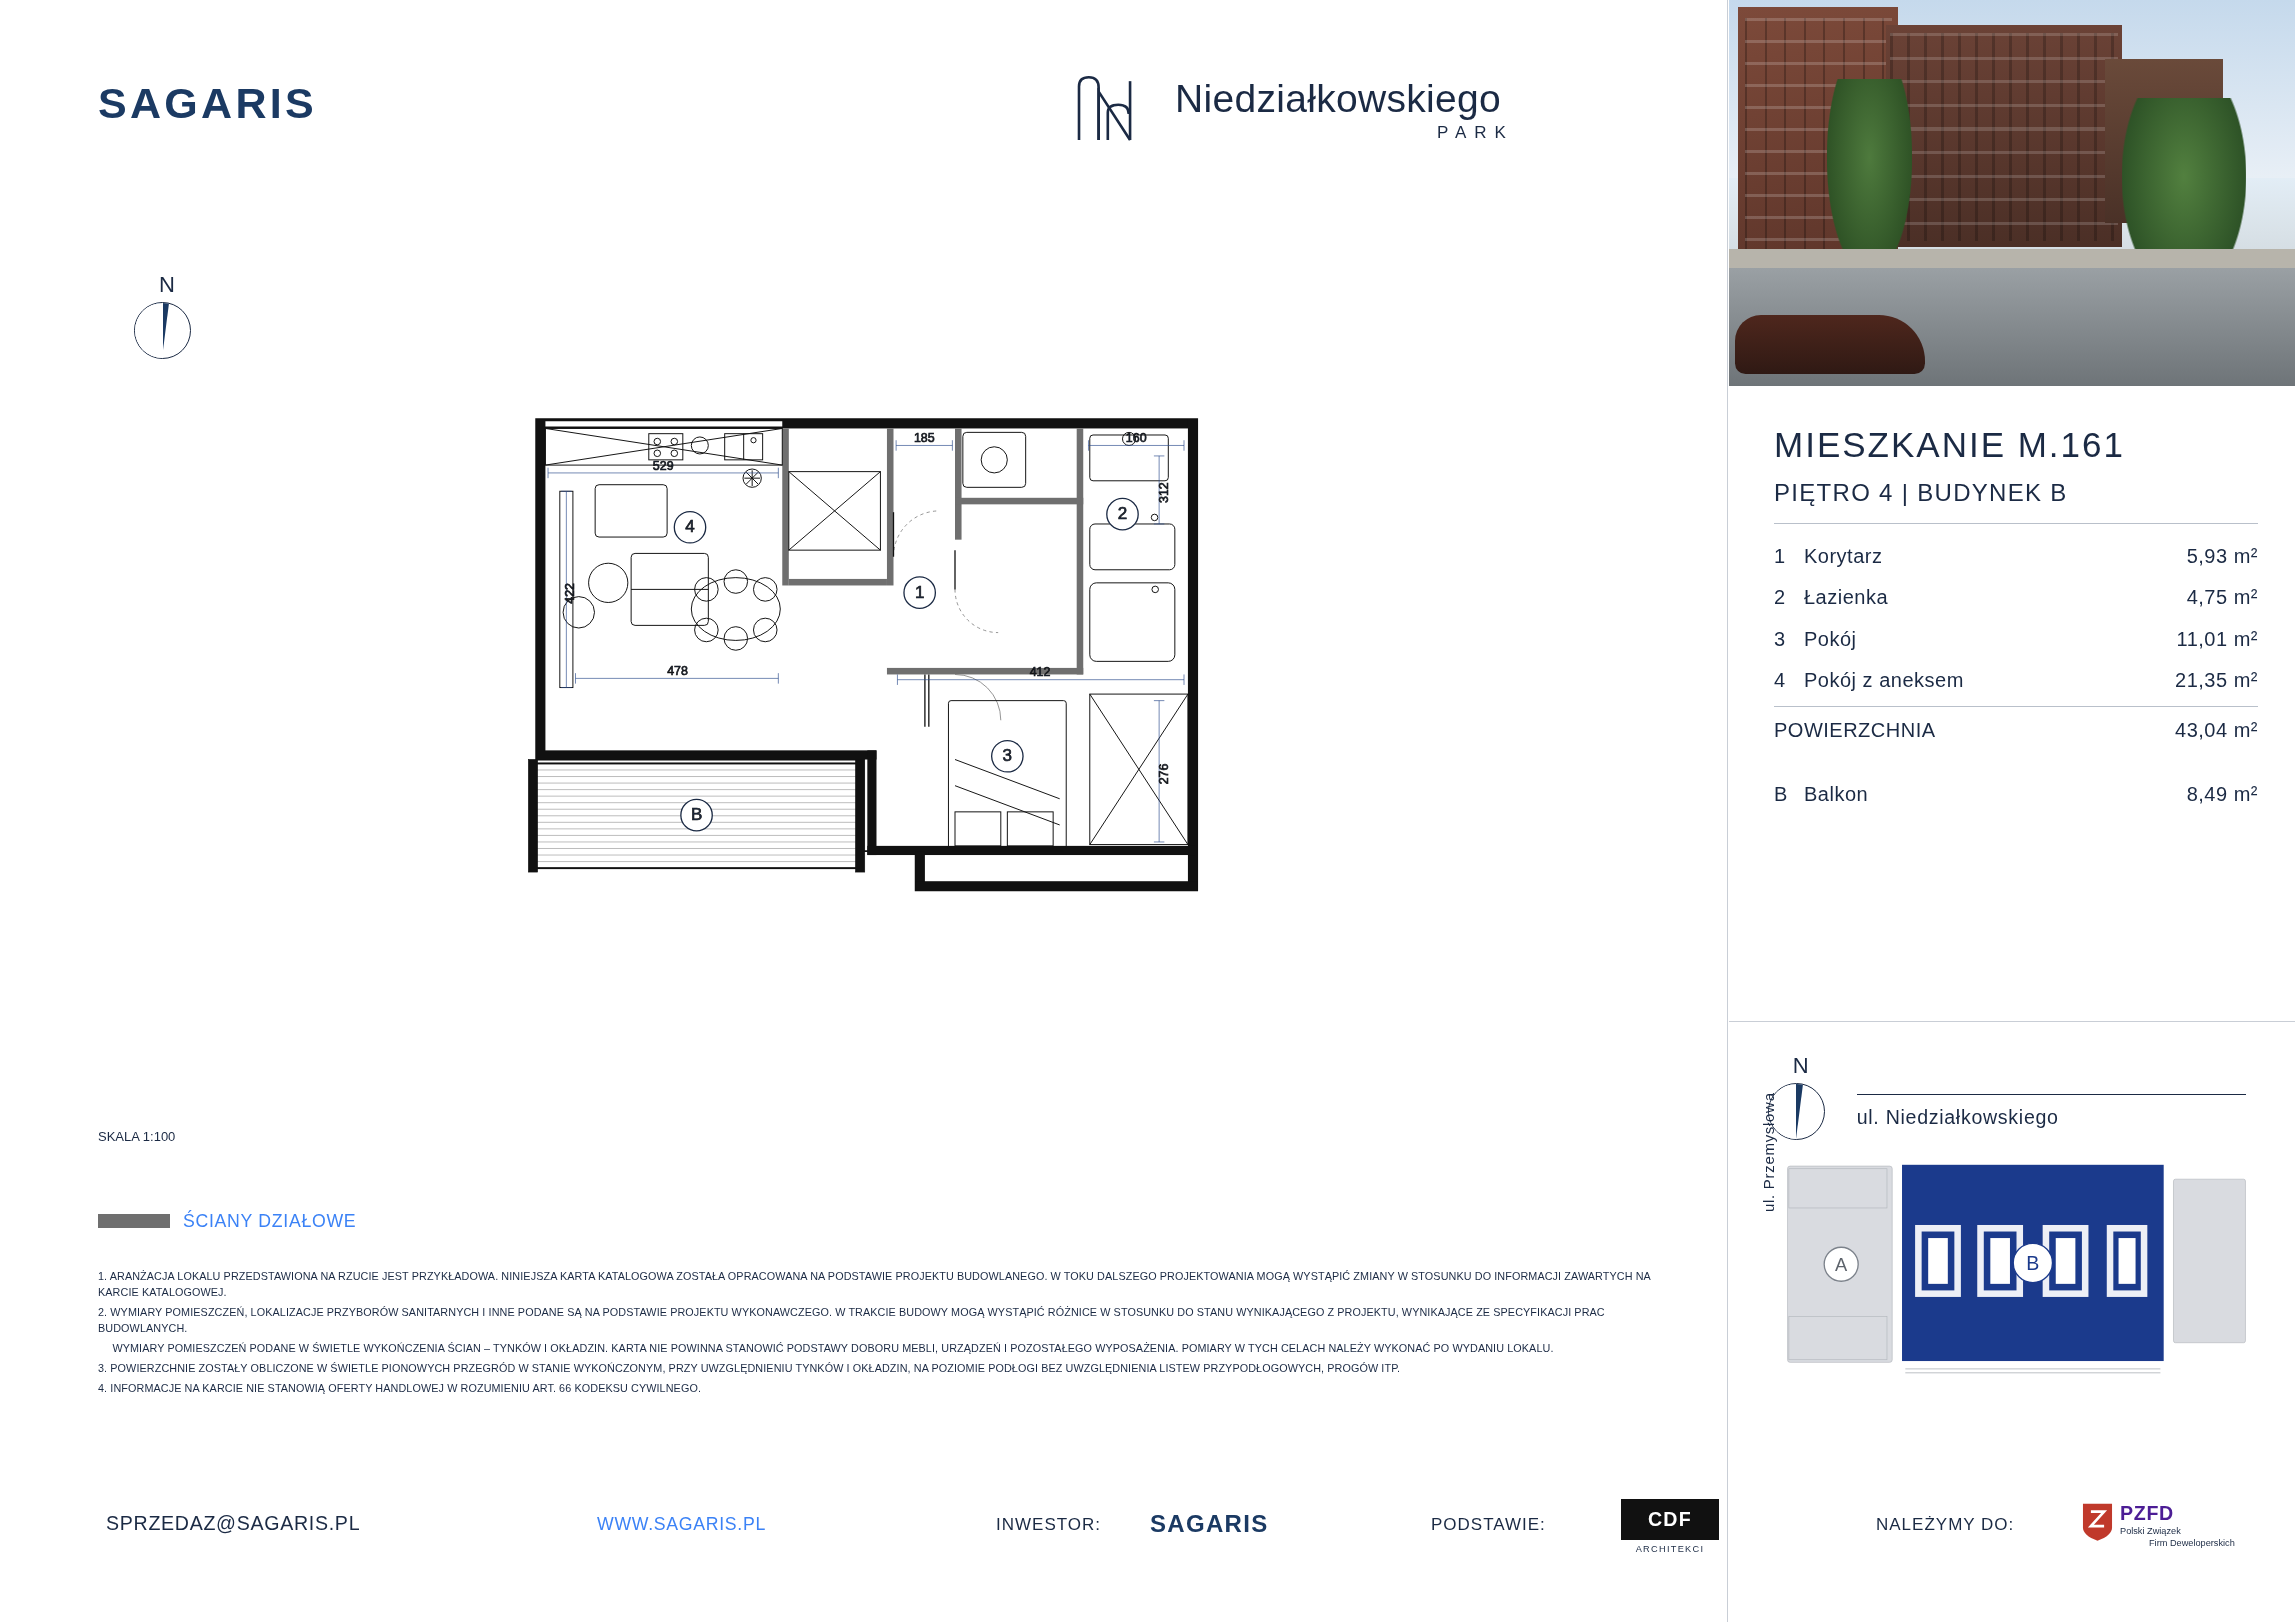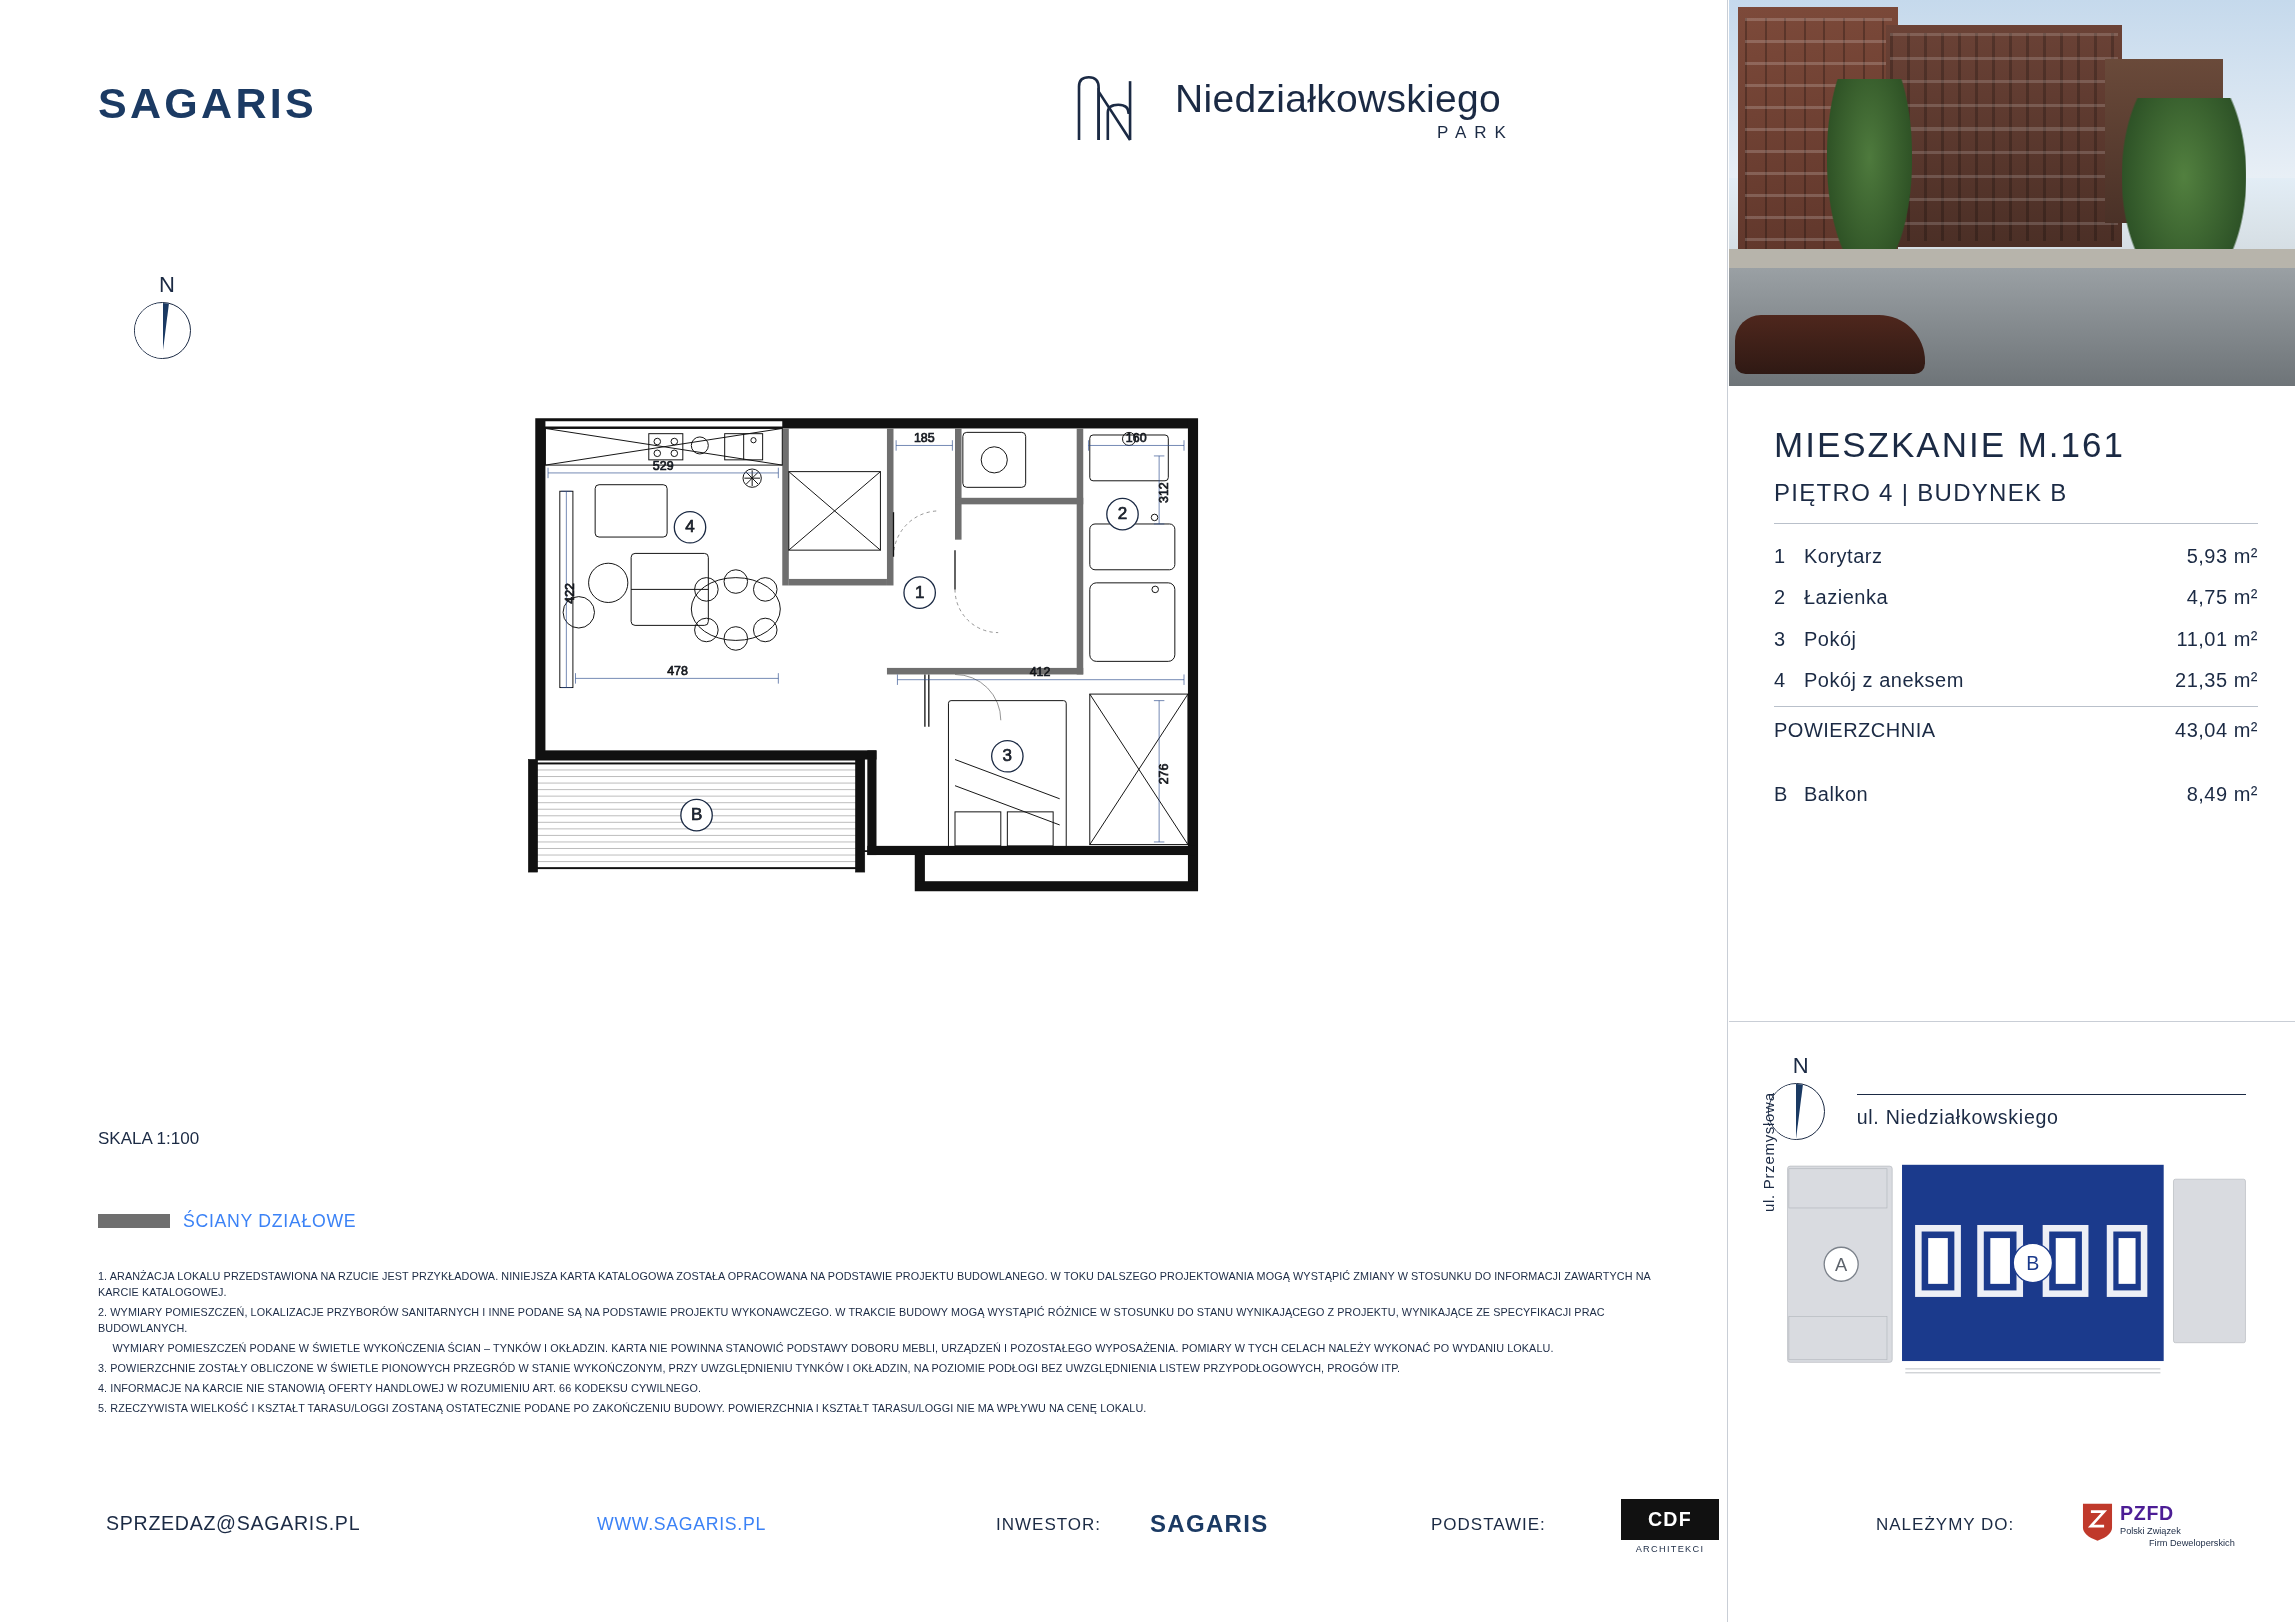--- a/index.html
+++ b/index.html
@@ -115,21 +115,21 @@
     width: 916px;
     height: 576px;
   }
   .plan-svg { display:block; }
 
   
   .scale-text {
     position: absolute;
     left: 98px;
     top: 1129px;
-    font-size: 17px;
+    font-size: 13px;
     color: #1b2a44;
   }
   .legend-sw {
     position: absolute;
     left: 98px;
     top: 1214px;
     width: 72px;
     height: 14.4px;
     background: #6f6f6f;
   }
@@ -678,21 +678,20 @@
   <div class="scale-text">SKALA 1:100</div>
   <div class="legend-sw"></div>
   <div class="legend-label">ŚCIANY DZIAŁOWE</div>
 
   <div class="notes">
     <p>1. ARANŻACJA LOKALU PRZEDSTAWIONA NA RZUCIE JEST PRZYKŁADOWA. NINIEJSZA KARTA KATALOGOWA ZOSTAŁA OPRACOWANA NA PODSTAWIE PROJEKTU BUDOWLANEGO. W TOKU DALSZEGO PROJEKTOWANIA MOGĄ WYSTĄPIĆ ZMIANY W STOSUNKU DO INFORMACJI ZAWARTYCH NA KARCIE KATALOGOWEJ.</p>
     <p>2. WYMIARY POMIESZCZEŃ, LOKALIZACJE PRZYBORÓW SANITARNYCH I INNE PODANE SĄ NA PODSTAWIE PROJEKTU WYKONAWCZEGO. W TRAKCIE BUDOWY MOGĄ WYSTĄPIĆ RÓŻNICE W STOSUNKU DO STANU WYNIKAJĄCEGO Z PROJEKTU, WYNIKAJĄCE ZE SPECYFIKACJI PRAC BUDOWLANYCH.</p>
     <p class="indent">WYMIARY POMIESZCZEŃ PODANE W ŚWIETLE WYKOŃCZENIA ŚCIAN – TYNKÓW I OKŁADZIN. KARTA NIE POWINNA STANOWIĆ PODSTAWY DOBORU MEBLI, URZĄDZEŃ I POZOSTAŁEGO WYPOSAŻENIA. POMIARY W TYCH CELACH NALEŻY WYKONAĆ PO WYDANIU LOKALU.</p>
     <p>3. POWIERZCHNIE ZOSTAŁY OBLICZONE W ŚWIETLE PIONOWYCH PRZEGRÓD W STANIE WYKOŃCZONYM, PRZY UWZGLĘDNIENIU TYNKÓW I OKŁADZIN, NA POZIOMIE PODŁOGI BEZ UWZGLĘDNIENIA LISTEW PRZYPODŁOGOWYCH, PROGÓW ITP.</p>
     <p>4. INFORMACJE NA KARCIE NIE STANOWIĄ OFERTY HANDLOWEJ W ROZUMIENIU ART. 66 KODEKSU CYWILNEGO.</p>
-    <p>5. RZECZYWISTA WIELKOŚĆ I KSZTAŁT TARASU/LOGGI ZOSTANĄ OSTATECZNIE PODANE PO ZAKOŃCZENIU BUDOWY. POWIERZCHNIA I KSZTAŁT TARASU/LOGGI NIE MA WPŁYWU NA CENĘ LOKALU.</p>
   </div>
 </div>
 
 <div class="footer">
   <span class="mail">SPRZEDAZ@SAGARIS.PL</span>
   <span class="web">WWW.SAGARIS.PL</span>
   <span class="inw-label">INWESTOR:</span>
   <span class="inw-name">SAGARIS</span>
   <span class="proj-label">PODSTAWIE:</span>
   <span class="cdf">CDF</span>

